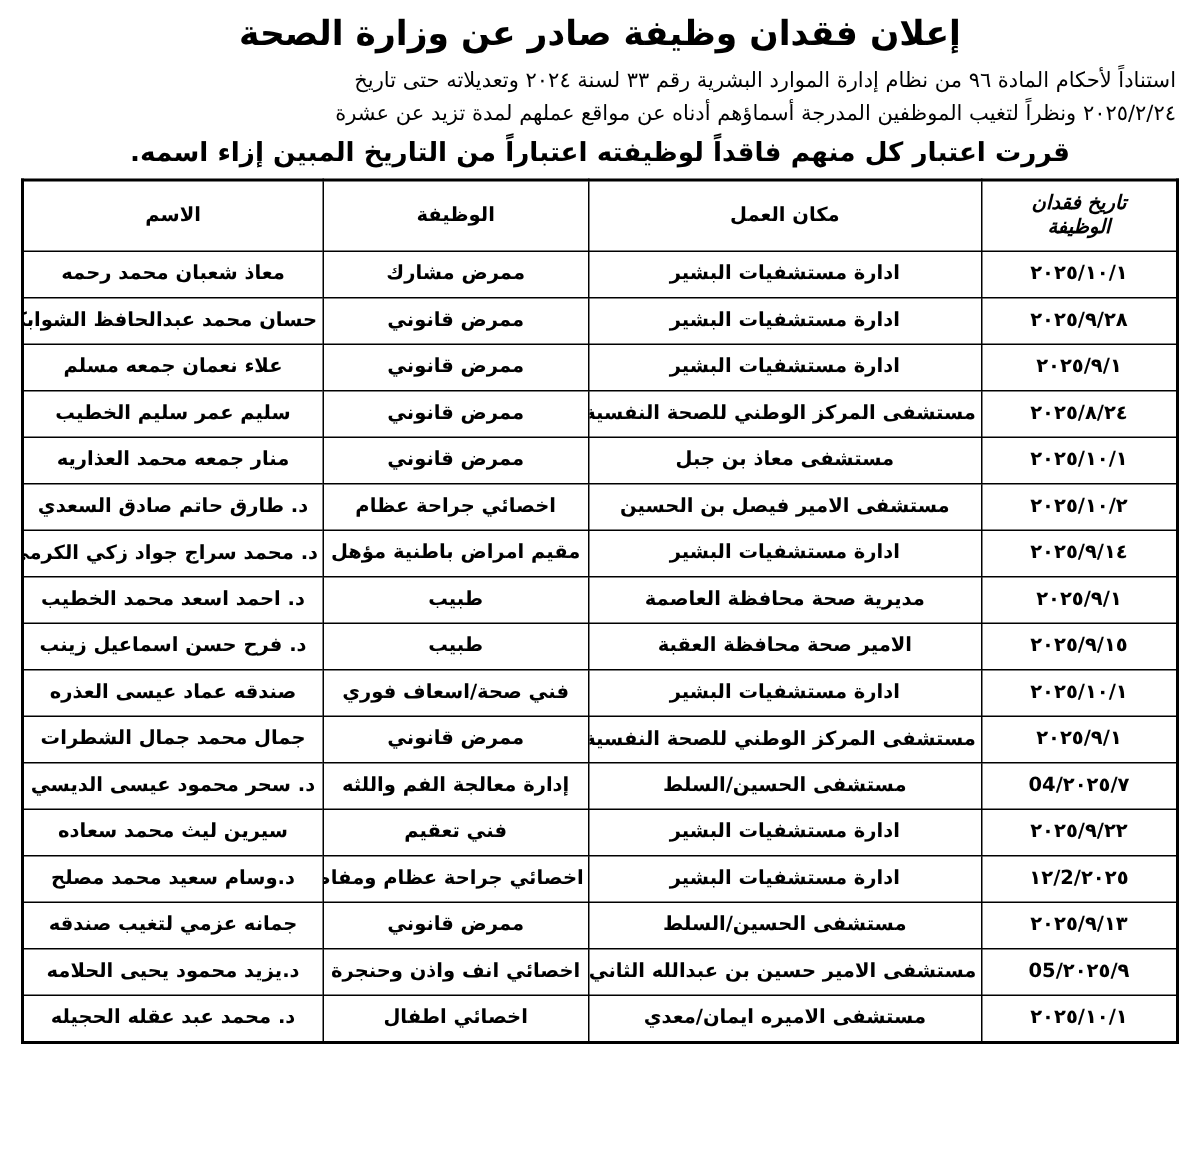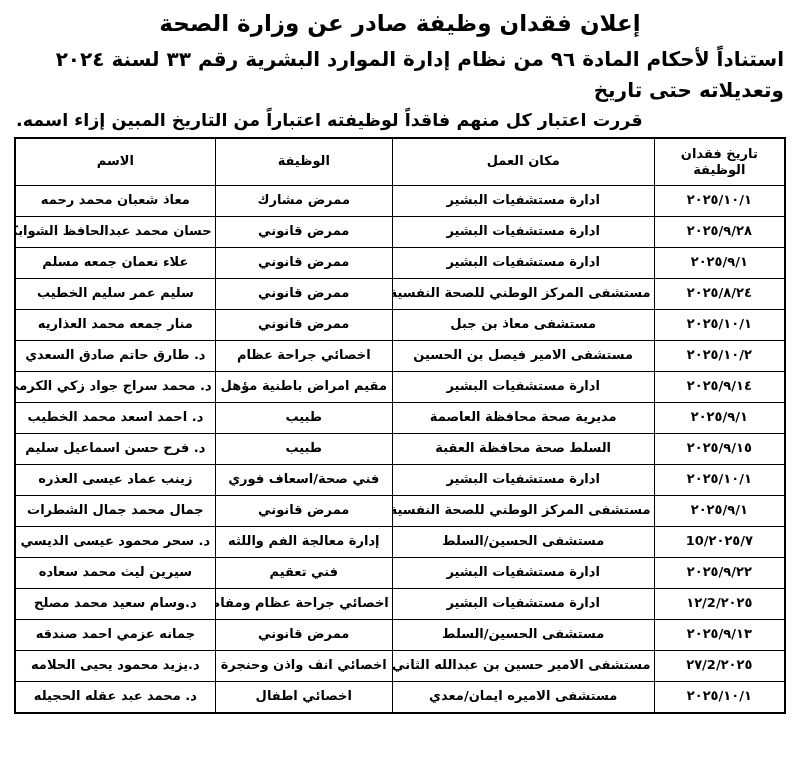--- a/index.html
+++ b/index.html
@@ -23,33 +23,33 @@
   }
   .doc-title {
     text-align: center;
     font-size: 23px;
     font-weight: bold;
     letter-spacing: 0px;
     margin: 4px 0 6px 0;
     line-height: 1.2;
   }
   .intro {
-    font-size: 20px;
-    font-weight: bold;
+    font-size: 14px;
+    font-weight: normal;
     line-height: 1.55;
     text-align: right;
     margin: 0 2px 2px 10px;
   }
   .intro p {
     margin: 0 0 1px 0;
   }
   .decision {
     font-size: 17.5px;
     font-weight: bold;
-    text-align: left;
+    text-align: center;
     margin: 4px 2px 7px 2px;
   }
   table.staff {
     width: 100%;
     border-collapse: collapse;
     table-layout: fixed;
     border: 2px solid #000;
     font-size: 12.5px;
   }
   table.staff th, table.staff td {
@@ -72,31 +72,33 @@
     height: 26px;
     font-size: 13px;
   }
   col.c-name   { width: 26%; }
   col.c-job    { width: 23%; }
   col.c-place  { width: 34%; }
   col.c-date   { width: 17%; }
   .date-head {
     line-height: 1.2;
     white-space: normal;
+    font-style: italic;
   }
 </style>
 </head>
 <body>
 
 <div class="page">
 
   <div class="doc-title">إعلان فقدان وظيفة صادر عن وزارة الصحة</div>
 
   <div class="intro">
     <p>استناداً لأحكام المادة ٩٦ من نظام إدارة الموارد البشرية رقم ٣٣ لسنة ٢٠٢٤ وتعديلاته حتى تاريخ</p>
+    <p>٢٠٢٥/٢/٢٤ ونظراً لتغيب الموظفين المدرجة أسماؤهم أدناه عن مواقع عملهم لمدة تزيد عن عشرة</p>
   </div>
 
   <div class="decision">قررت اعتبار كل منهم فاقداً لوظيفته اعتباراً من التاريخ المبين إزاء اسمه.</div>
 
   <table class="staff">
     <colgroup>
       <col class="c-date">
       <col class="c-place">
       <col class="c-job">
       <col class="c-name">
@@ -158,62 +160,62 @@
         <td>د. محمد سراج جواد زكي الكرمي</td>
       </tr>
       <tr>
         <td>٢٠٢٥/٩/١</td>
         <td>مديرية صحة محافظة العاصمة</td>
         <td>طبيب</td>
         <td>د. احمد اسعد محمد الخطيب</td>
       </tr>
       <tr>
         <td>٢٠٢٥/٩/١٥</td>
-        <td>السلط صحة محافظة العقبة</td>
+        <td>الامير صحة محافظة العقبة</td>
         <td>طبيب</td>
-        <td>د. فرح حسن اسماعيل سليم</td>
+        <td>د. فرح حسن اسماعيل زينب</td>
       </tr>
       <tr>
         <td>٢٠٢٥/١٠/١</td>
         <td>ادارة مستشفيات البشير</td>
         <td>فني صحة/اسعاف فوري</td>
-        <td>زينب عماد عيسى العذره</td>
+        <td>صندقه عماد عيسى العذره</td>
       </tr>
       <tr>
         <td>٢٠٢٥/٩/١</td>
         <td>مستشفى المركز الوطني للصحة النفسية</td>
         <td>ممرض قانوني</td>
         <td>جمال محمد جمال الشطرات</td>
       </tr>
       <tr>
-        <td>٢٠٢٥/٧/10</td>
+        <td>٢٠٢٥/٧/04</td>
         <td>مستشفى الحسين/السلط</td>
         <td>إدارة معالجة الفم واللثه</td>
         <td>د. سحر محمود عيسى الديسي</td>
       </tr>
       <tr>
         <td>٢٠٢٥/٩/٢٢</td>
         <td>ادارة مستشفيات البشير</td>
         <td>فني تعقيم</td>
         <td>سيرين ليث محمد سعاده</td>
       </tr>
       <tr>
         <td>٢٠٢٥/2/١٢</td>
         <td>ادارة مستشفيات البشير</td>
         <td>اخصائي جراحة عظام ومفاصل</td>
         <td>د.وسام سعيد محمد مصلح</td>
       </tr>
       <tr>
         <td>٢٠٢٥/٩/١٣</td>
         <td>مستشفى الحسين/السلط</td>
         <td>ممرض قانوني</td>
-        <td>جمانه عزمي احمد صندقه</td>
-      </tr>
-      <tr>
-        <td>٢٠٢٥/2/٢٧</td>
+        <td>جمانه عزمي لتغيب صندقه</td>
+      </tr>
+      <tr>
+        <td>٢٠٢٥/٩/05</td>
         <td>مستشفى الامير حسين بن عبدالله الثاني</td>
         <td>اخصائي انف واذن وحنجرة</td>
         <td>د.يزيد محمود يحيى الحلامه</td>
       </tr>
       <tr>
         <td>٢٠٢٥/١٠/١</td>
         <td>مستشفى الاميره ايمان/معدي</td>
         <td>اخصائي اطفال</td>
         <td>د. محمد عبد عقله الحجيله</td>
       </tr>

